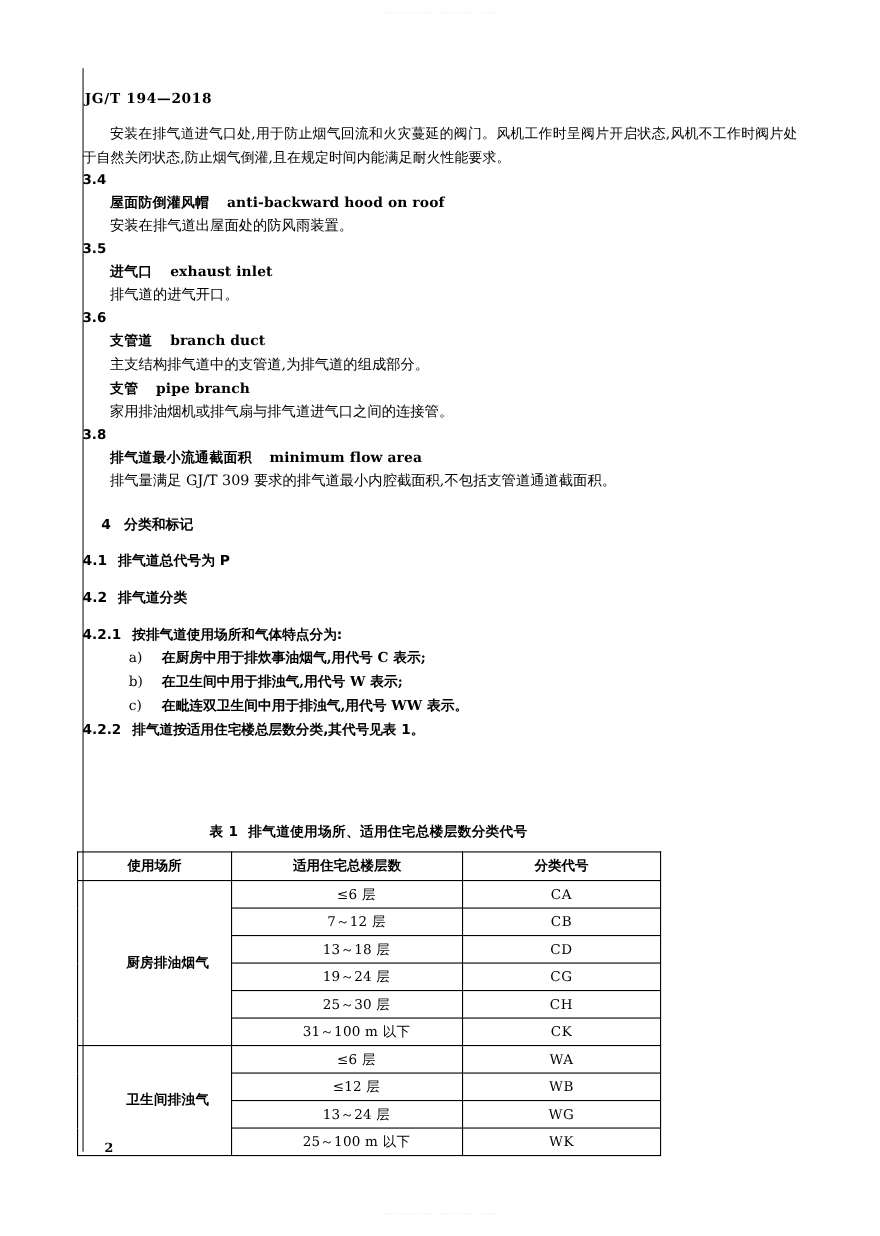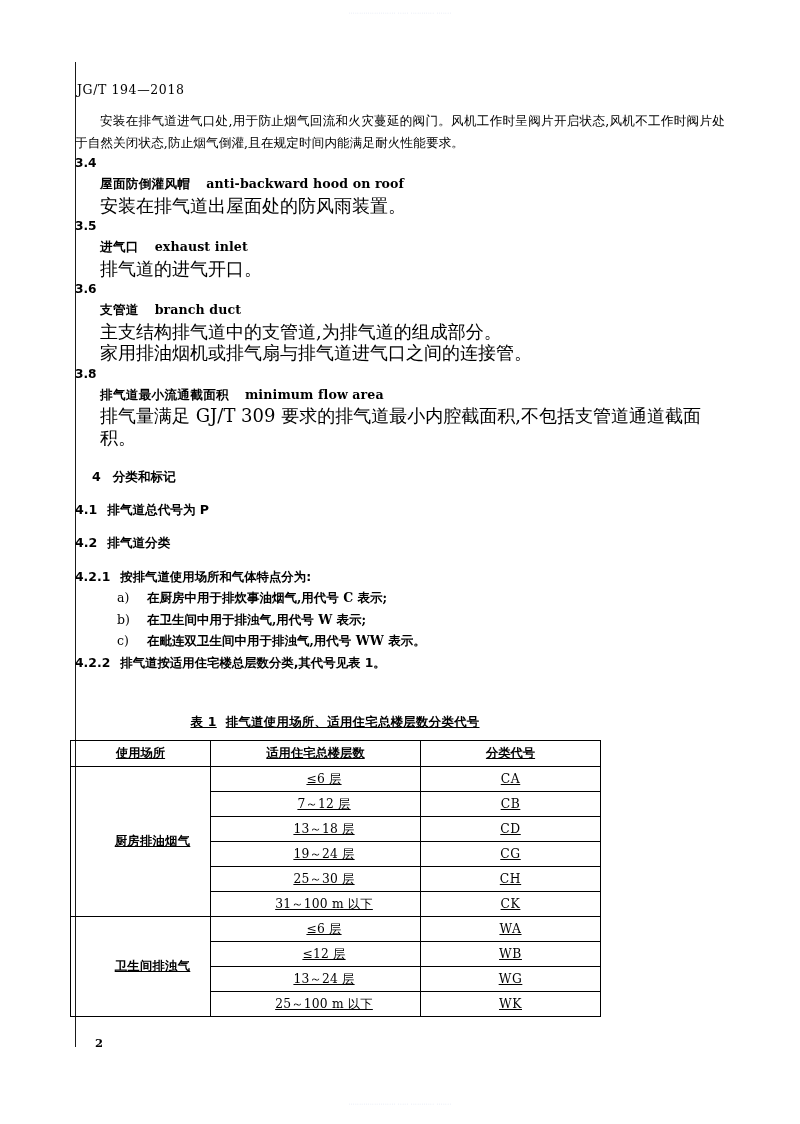--- a/index.html
+++ b/index.html
@@ -54,21 +54,21 @@
     left: 75px;
     top: 0;
     width: 650px;
   }
 
   .running-head {
     position: absolute;
     left: 2px;
     top: 82px;
     font-family: "DejaVu Serif", "Liberation Serif", serif;
-    font-weight: normal;
+    font-weight: bold;
     font-size: 12.5px;
     letter-spacing: 0.6px;
     white-space: nowrap;
   }
 
   .body-block {
     position: absolute;
     left: 0;
     top: 110px;
     width: 650px;
@@ -100,21 +100,21 @@
   }
   .term-line .term-cn { letter-spacing: 0.3px; }
   .term-line .term-en {
     margin-left: 16px;
     font-family: "DejaVu Serif", "Liberation Serif", serif;
     font-weight: bold;
     letter-spacing: 0.1px;
   }
   .term-def {
     margin: 0 0 0 25px;
-    font-size: 18px;
+    font-size: 13px;
     line-height: 21.5px;
   }
 
   h2.section-head {
     margin: 0;
     font-family: "DejaVu Sans", "Liberation Sans", sans-serif;
     font-weight: bold;
     font-size: 12.6px;
     line-height: 20px;
     padding-left: 17px;
@@ -157,23 +157,22 @@
     font-weight: normal;
   }
 
   .spacer-lg { height: 19px; }
   .spacer-md { height: 13px; }
 
   
   .table-wrap {
     position: absolute;
     left: 70px;
-    top: 714px;
+    top: 748px;
     width: 530px;
-    text-decoration: underline;
   }
   .table-caption {
     margin: 0 0 9px 0;
     text-align: center;
     font-family: "DejaVu Sans", "Liberation Sans", sans-serif;
     font-weight: bold;
     font-size: 12.4px;
     letter-spacing: 0.3px;
   }
   .table-caption .cap-no { margin-right: 9px; }
@@ -262,20 +261,23 @@
 
       <div>
         <p class="clause-num">3.6</p>
         <p class="term-line">
           <span class="term-cn">支管道</span><span class="term-en">branch duct</span>
         </p>
         <p class="term-def">主支结构排气道中的支管道,为排气道的组成部分。</p>
       </div>
 
       <div>
+        <p class="term-line">
+          <span class="term-cn">支管</span><span class="term-en">pipe branch</span>
+        </p>
         <p class="term-def">家用排油烟机或排气扇与排气道进气口之间的连接管。</p>
       </div>
 
       <div>
         <p class="clause-num">3.8</p>
         <p class="term-line">
           <span class="term-cn">排气道最小流通截面积</span><span class="term-en">minimum flow area</span>
         </p>
         <p class="term-def">排气量满足 GJ/T 309 要求的排气道最小内腔截面积,不包括支管道通道截面积。</p>
       </div>

